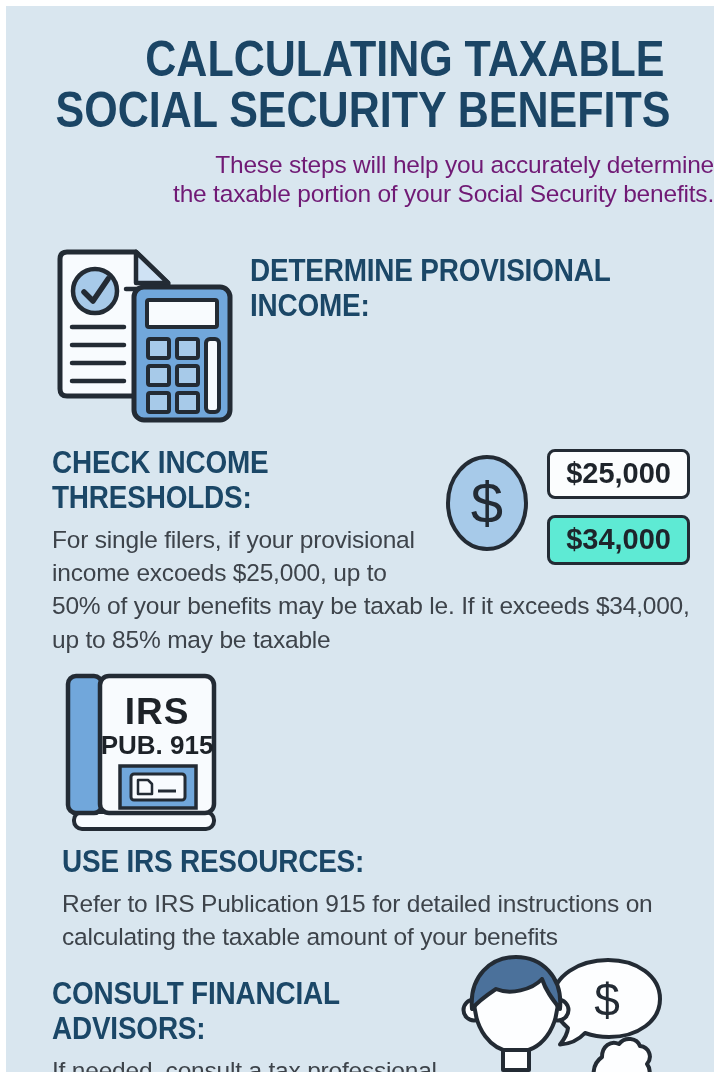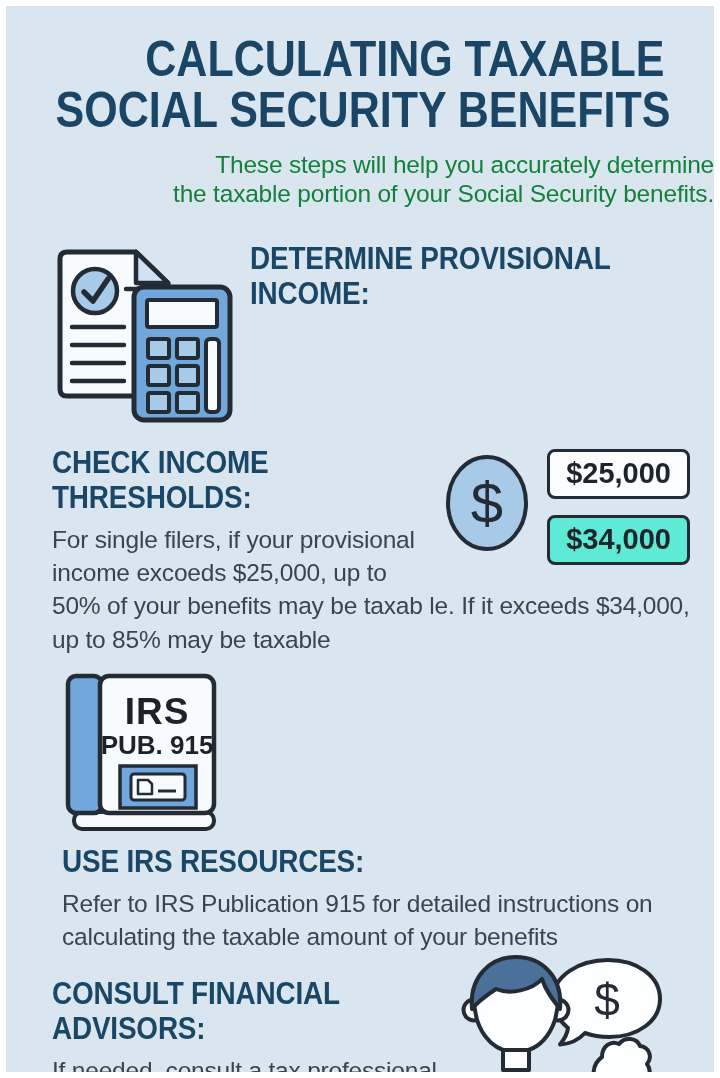--- a/index.html
+++ b/index.html
@@ -17,37 +17,37 @@
   .t-line {
     display:block;
     font-size:50px; font-weight:700; color:#1b4565;
     line-height:1.02; letter-spacing:0px;
     transform:scaleX(0.86); transform-origin:50% 50%;
     white-space:nowrap;
   }
   .subtitle { margin:14px 0 0 0; }
   .s-line {
     display:block;
-    font-size:24.5px; color:#15803d; line-height:1.2;
+    font-size:24.5px; color:#701a75; line-height:1.2;
     letter-spacing:-0.2px;
   }
   
   .step h2 {
     font-size:31px; font-weight:700; color:#1b4767;
     line-height:1.13; margin:0 0 8px 0; letter-spacing:-0.2px;
     transform:scaleX(0.9); transform-origin:left top;
   }
   .step p.body {
     font-size:24.5px; color:#3d434a; line-height:1.36;
     margin:0; letter-spacing:-0.2px;
   }
   
   .step1 { display:flex; margin:30px 20px 0 44px; }
   .step1 .icon-col { width:200px; flex:none; }
-  .step1 .text-col { flex:1; padding-top:2px; }
+  .step1 .text-col { flex:1; padding-top:2px;margin-top:12px; }
   
   .step2 { margin:16px 24px 0 46px; }
   .threshold-cluster {
     float:right; display:flex; align-items:flex-start;
     margin:4px 0 10px 16px; gap:16px;
   }
   .threshold-cluster .coin { margin-top:4px; }
   .boxes { display:flex; flex-direction:column; }
   .amount-box {
     font-size:29px; font-weight:700; color:#1e242b;

